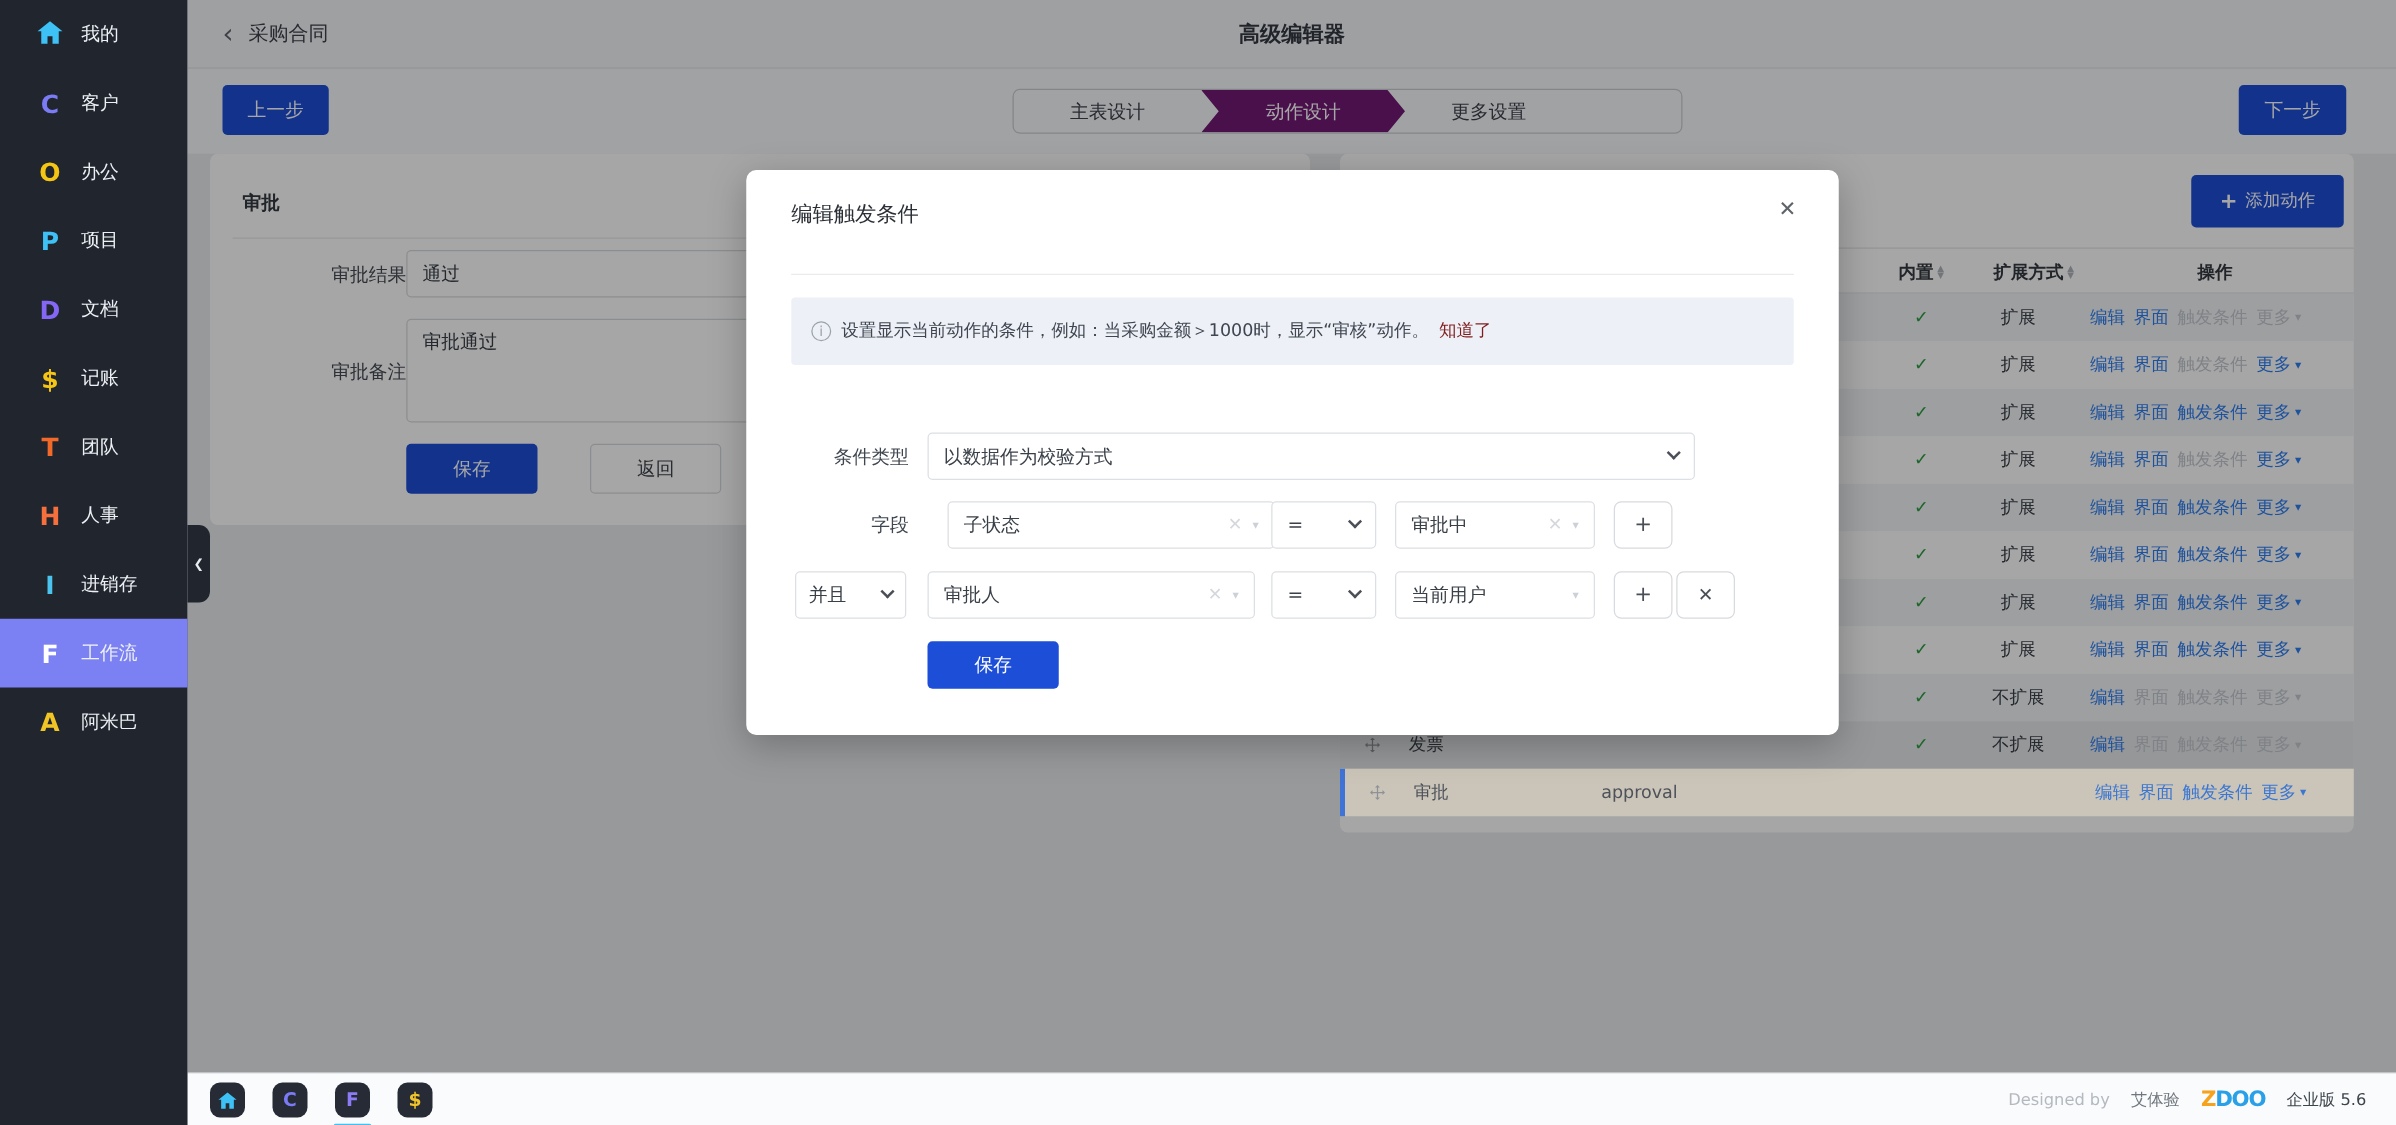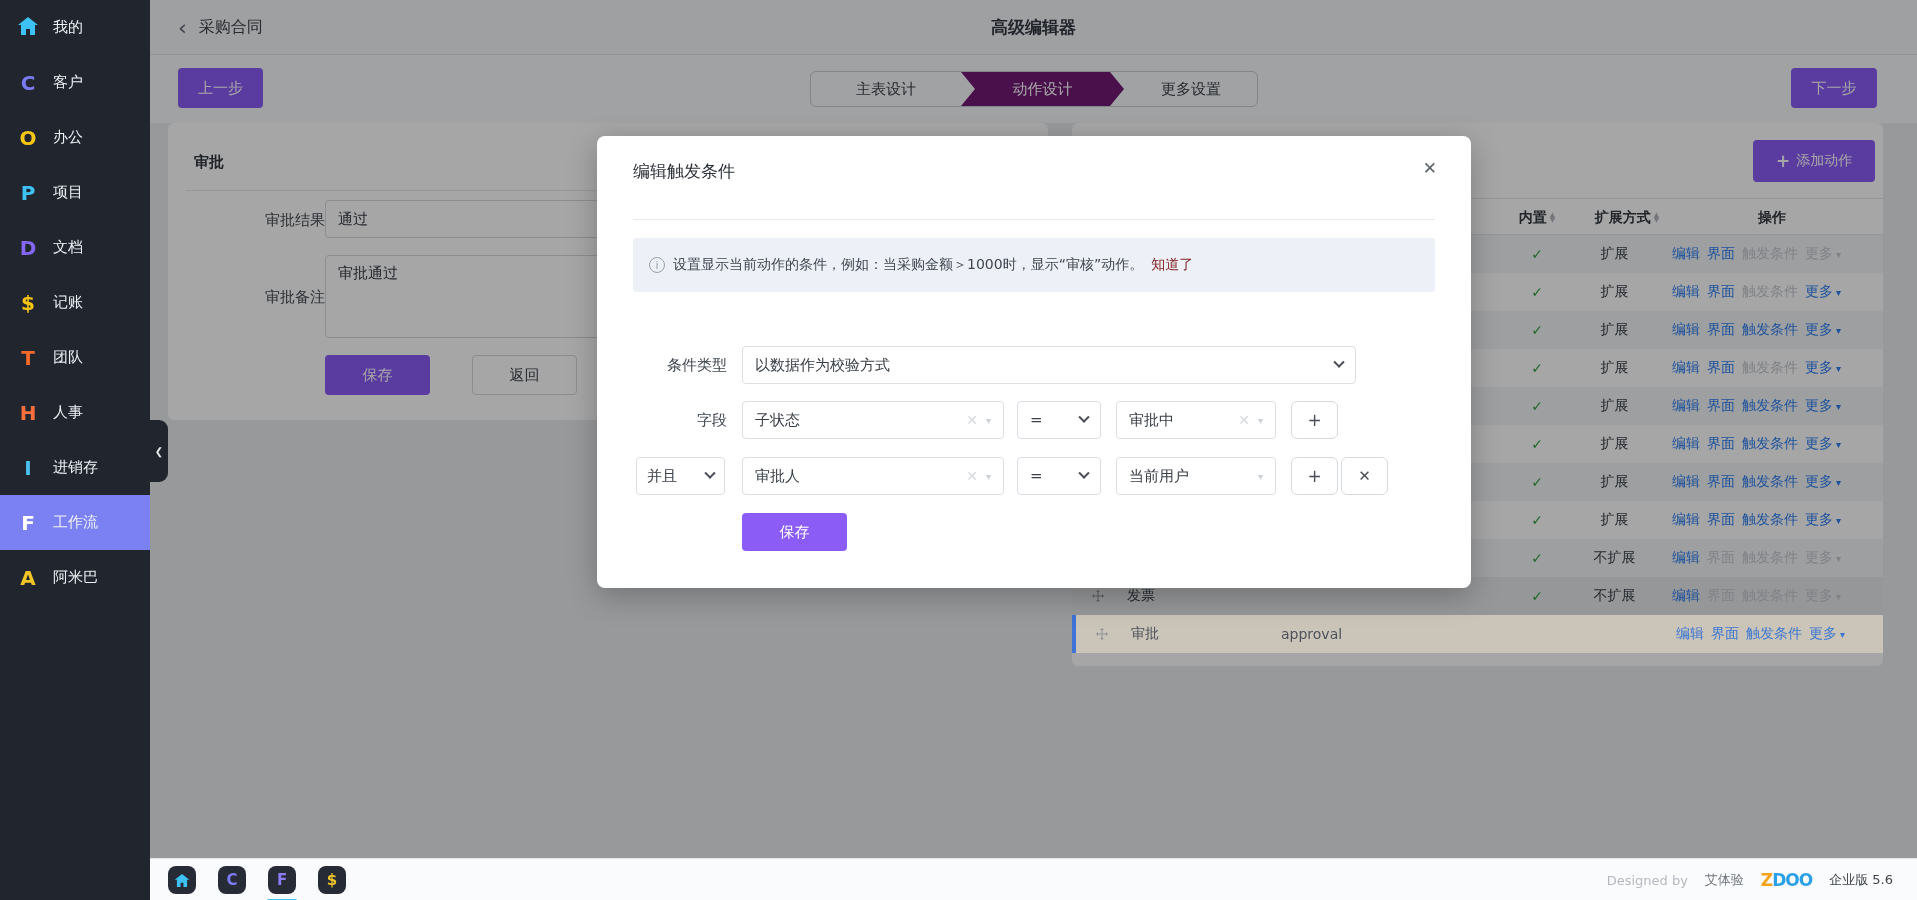--- a/index.html
+++ b/index.html
@@ -1,42 +1,42 @@
 <!DOCTYPE html>
 <html><head>
 <meta charset="utf-8">
 <style>
   *{margin:0;padding:0;box-sizing:border-box}
   body{background:#555;font-family:"DejaVu Sans","Liberation Sans",sans-serif}
   #app{position:relative;width:1917px;height:900px;background:#e9ebee;overflow:hidden;font-family:"DejaVu Sans","Liberation Sans",sans-serif}
 
   
   #sidebar{position:absolute;left:0;top:0;width:150px;height:900px;background:#20252e;z-index:12}
-  .side-item{display:flex;align-items:center;height:55px;padding-left:13px;cursor:pointer}
+  .side-item{display:flex;align-items:center;height:55px;padding-left:25px;cursor:pointer}
   .side-item .ic{width:30px;text-align:center;font-weight:bold;font-size:20px;line-height:1}
   .side-item .lb{margin-left:10px;color:#edf0f4;font-size:15px}
   .side-item.active{background:#7b80f2}
   .side-item.active .ic{color:#fff !important}
   #collapse-handle{position:absolute;left:150px;top:420px;width:18px;height:62px;background:#20252e;border-radius:0 9px 9px 0;z-index:12;display:flex;align-items:center;justify-content:center;color:#e8ebef;font-size:13px;cursor:pointer}
   #profile{position:absolute;left:0;top:850px;width:150px;height:44px;display:flex;align-items:center;padding-left:13px;cursor:pointer}
   #profile .av{width:34px;height:34px;border-radius:50%;background:#d9d2c8;overflow:hidden;flex:none}
   #profile .lb{margin-left:12px;color:#edf0f4;font-size:15px}
 
   
   #topbar{position:absolute;left:150px;top:0;width:1767px;height:55px;background:#f5f6f8;border-bottom:1px solid #dfe1e4}
   #back-group{position:absolute;left:28px;top:0;height:55px;display:flex;align-items:center;cursor:pointer}
   #back-group .chv{font-size:22px;color:#5f6670;margin-right:12px;line-height:1}
   #back-group .tx{font-size:16px;color:#3c414a}
   #page-title{position:absolute;left:0;top:0;width:100%;height:55px;display:flex;align-items:center;justify-content:center;font-size:17px;font-weight:bold;color:#343a42}
   #toolbar{position:absolute;left:150px;top:55px;width:1767px;height:68px;background:#f8f9fb}
   .btn{display:flex;align-items:center;justify-content:center;border-radius:4px;font-size:15px;cursor:pointer;font-family:inherit}
-  .btn-blue{background:#8b5cf6;color:#fff;border:none}
+  .btn-blue{background:#1d4ed8;color:#fff;border:none}
   #prev-btn{position:absolute;left:28px;top:13px;width:85px;height:40px}
   #next-btn{position:absolute;right:40px;top:13px;width:86px;height:40px}
-  #steps{position:absolute;left:660px;top:16px;width:448px;height:36px;border:1px solid #c9cdd3;border-radius:6px}
+  #steps{position:absolute;left:660px;top:16px;width:536px;height:36px;border:1px solid #c9cdd3;border-radius:6px}
   .step{position:absolute;top:0;height:34px;display:flex;align-items:center;justify-content:center;font-size:15px;color:#3c424a;cursor:pointer}
   .step.active{background:#701a75;color:#fff;clip-path:polygon(0 0,calc(100% - 14px) 0,100% 50%,calc(100% - 14px) 100%,0 100%,14px 50%)}
 
   
   .card{position:absolute;background:#fff;border-radius:6px}
   #approval-card{left:168px;top:123px;width:880px;height:297px}
   #approval-card h3{position:absolute;left:26px;top:30px;font-size:15px;color:#33383f}
   #approval-card .divider{position:absolute;left:18px;top:67px;width:844px;height:1px;background:#e8eaed}
   .fld-label{position:absolute;width:140px;text-align:right;font-size:15px;color:#454b53}
   .inputbox{position:absolute;border:1px solid #d6dade;border-radius:4px;background:#fff;font-size:15px;color:#3a4048;display:flex;align-items:center;padding:0 12px}
@@ -442,21 +442,21 @@
       <span class="lk">知道了</span>
     </div>
 
     <div class="dlg-label" style="top:210px">条件类型</div>
     <div class="selbox" style="left:145px;top:210px;width:614px">
       <span class="grow">以数据作为校验方式</span>
       <span class="chev"></span>
     </div>
 
     <div class="dlg-label" style="top:265px">字段</div>
-    <div class="combo" style="left:145px;top:265px;width:262px">
+    <div class="combo" style="left:161px;top:265px;width:262px">
       <span class="grow">子状态</span>
       <span class="x">✕</span>
       <span class="car">▾</span>
     </div>
     <div class="selbox" style="left:420px;top:265px;width:84px">
       <span class="grow">=</span>
       <span class="chev"></span>
     </div>
     <div class="combo" style="left:519px;top:265px;width:160px">
       <span class="grow">审批中</span>

